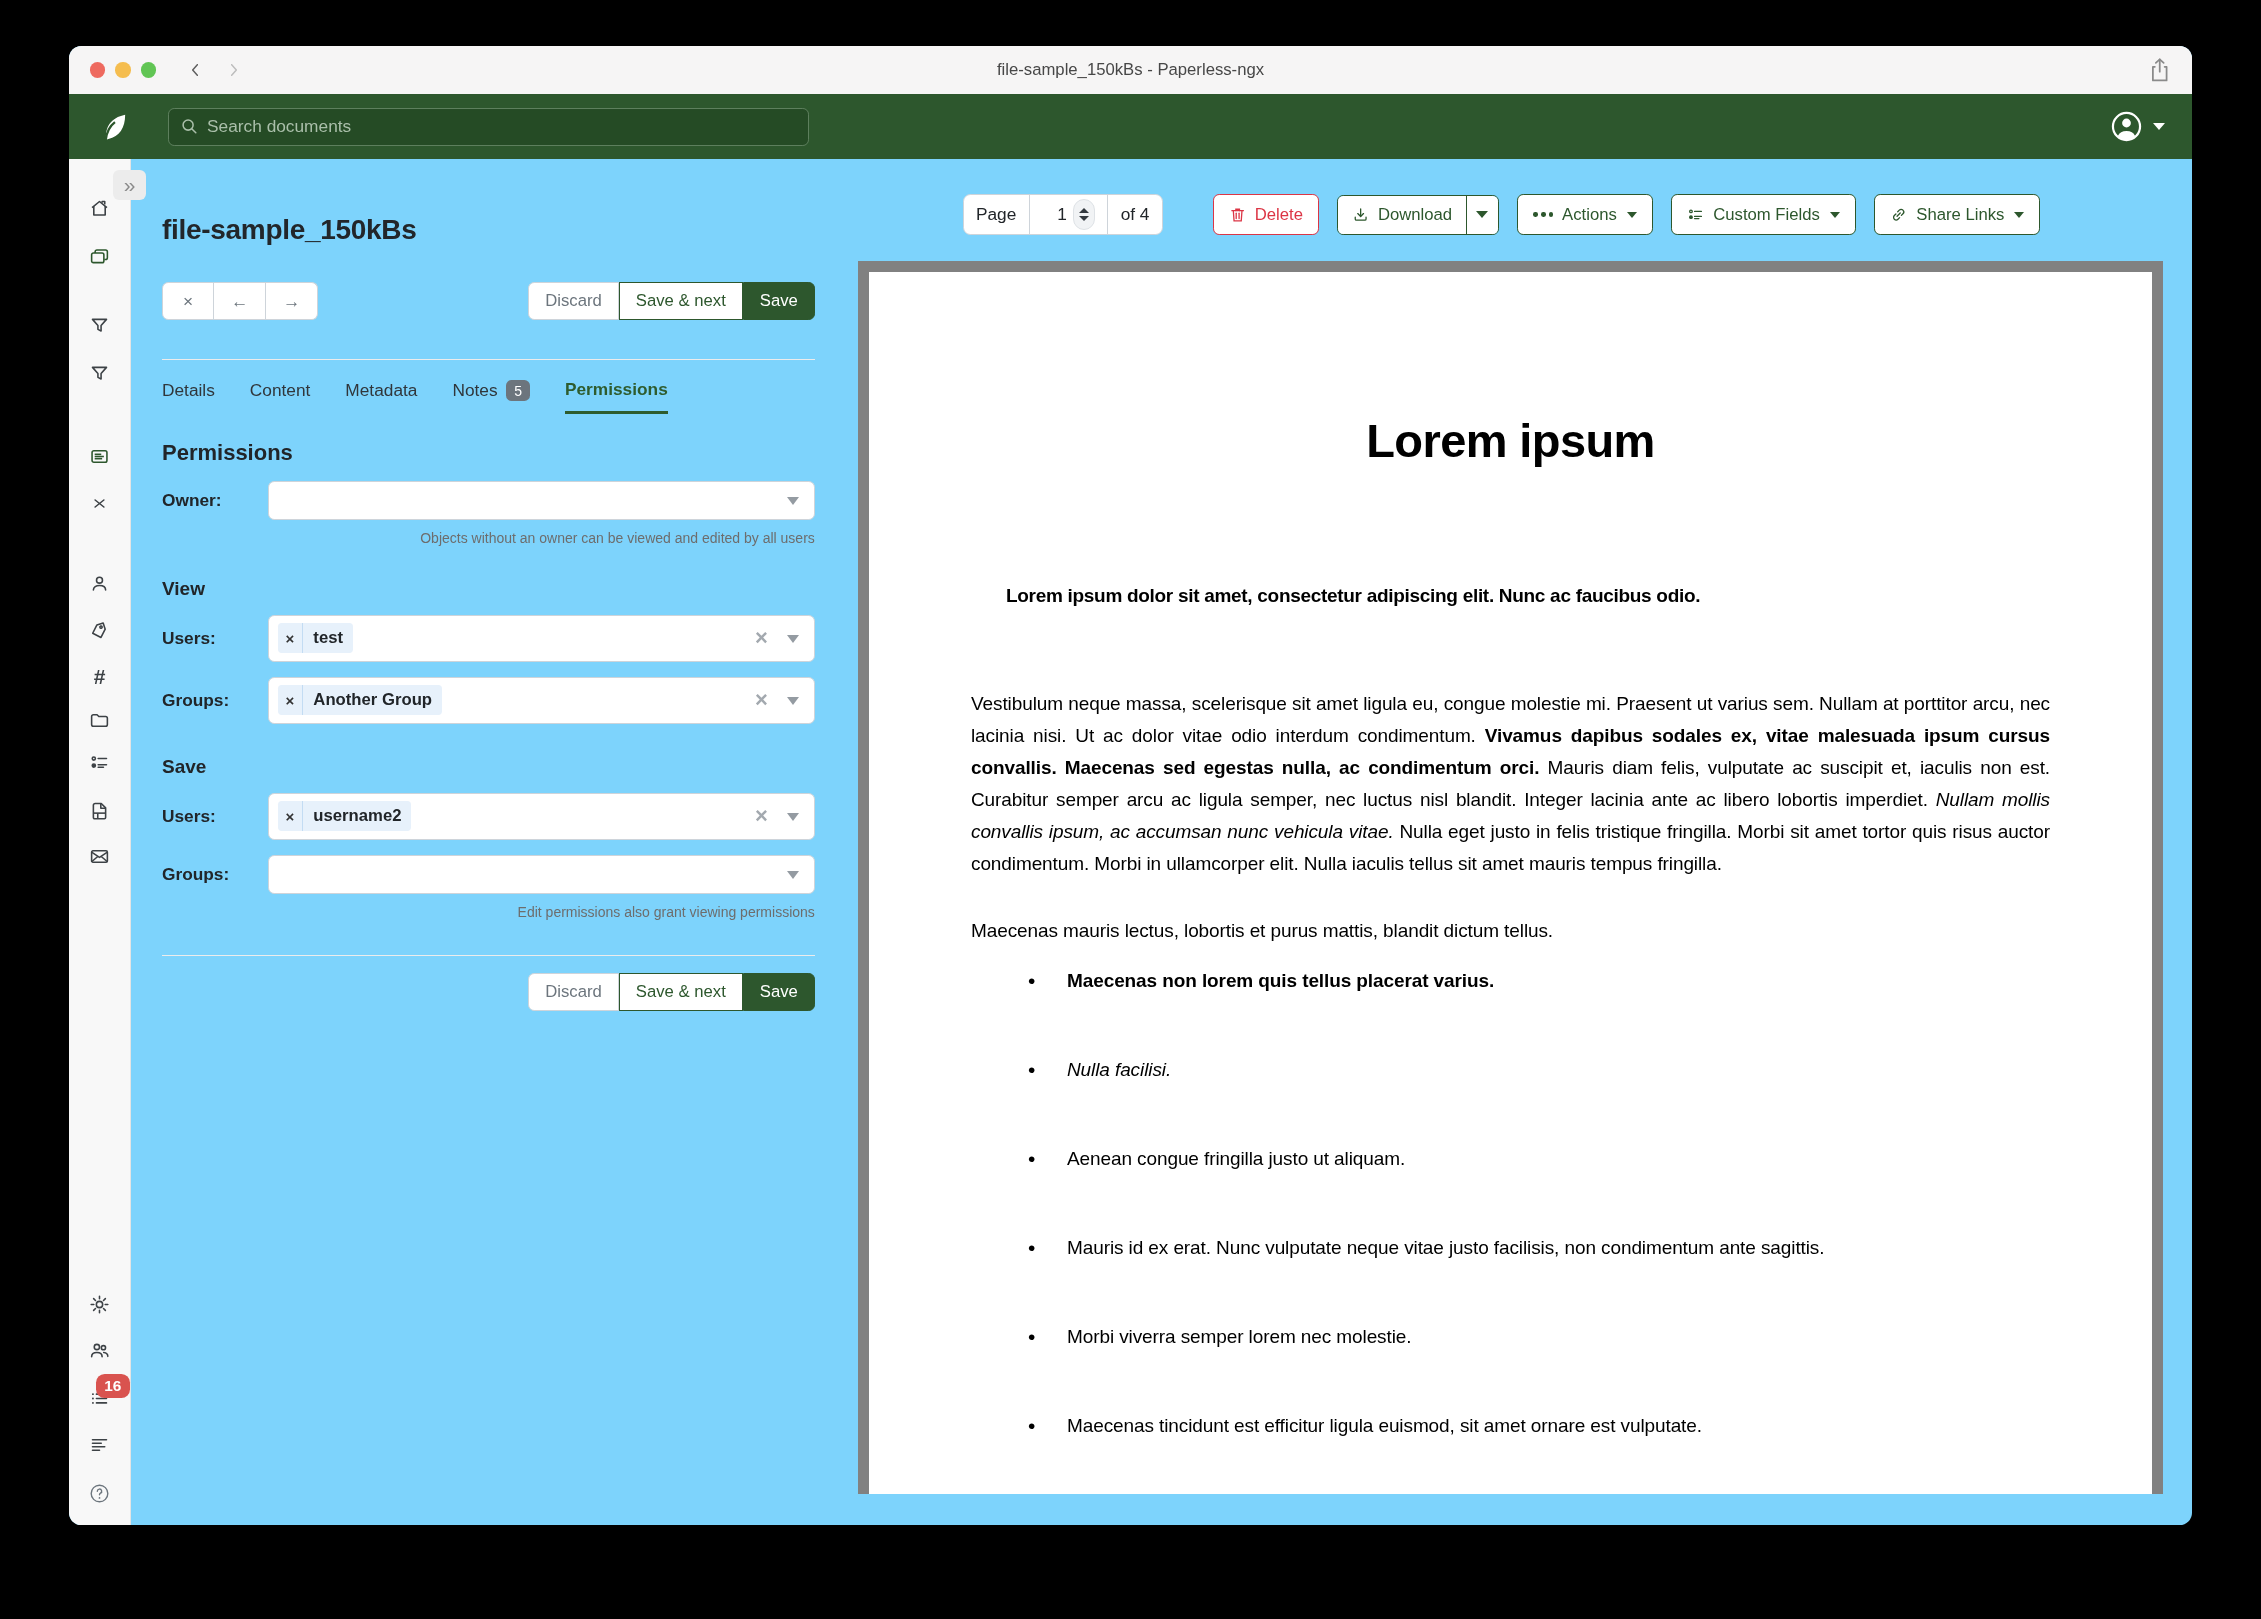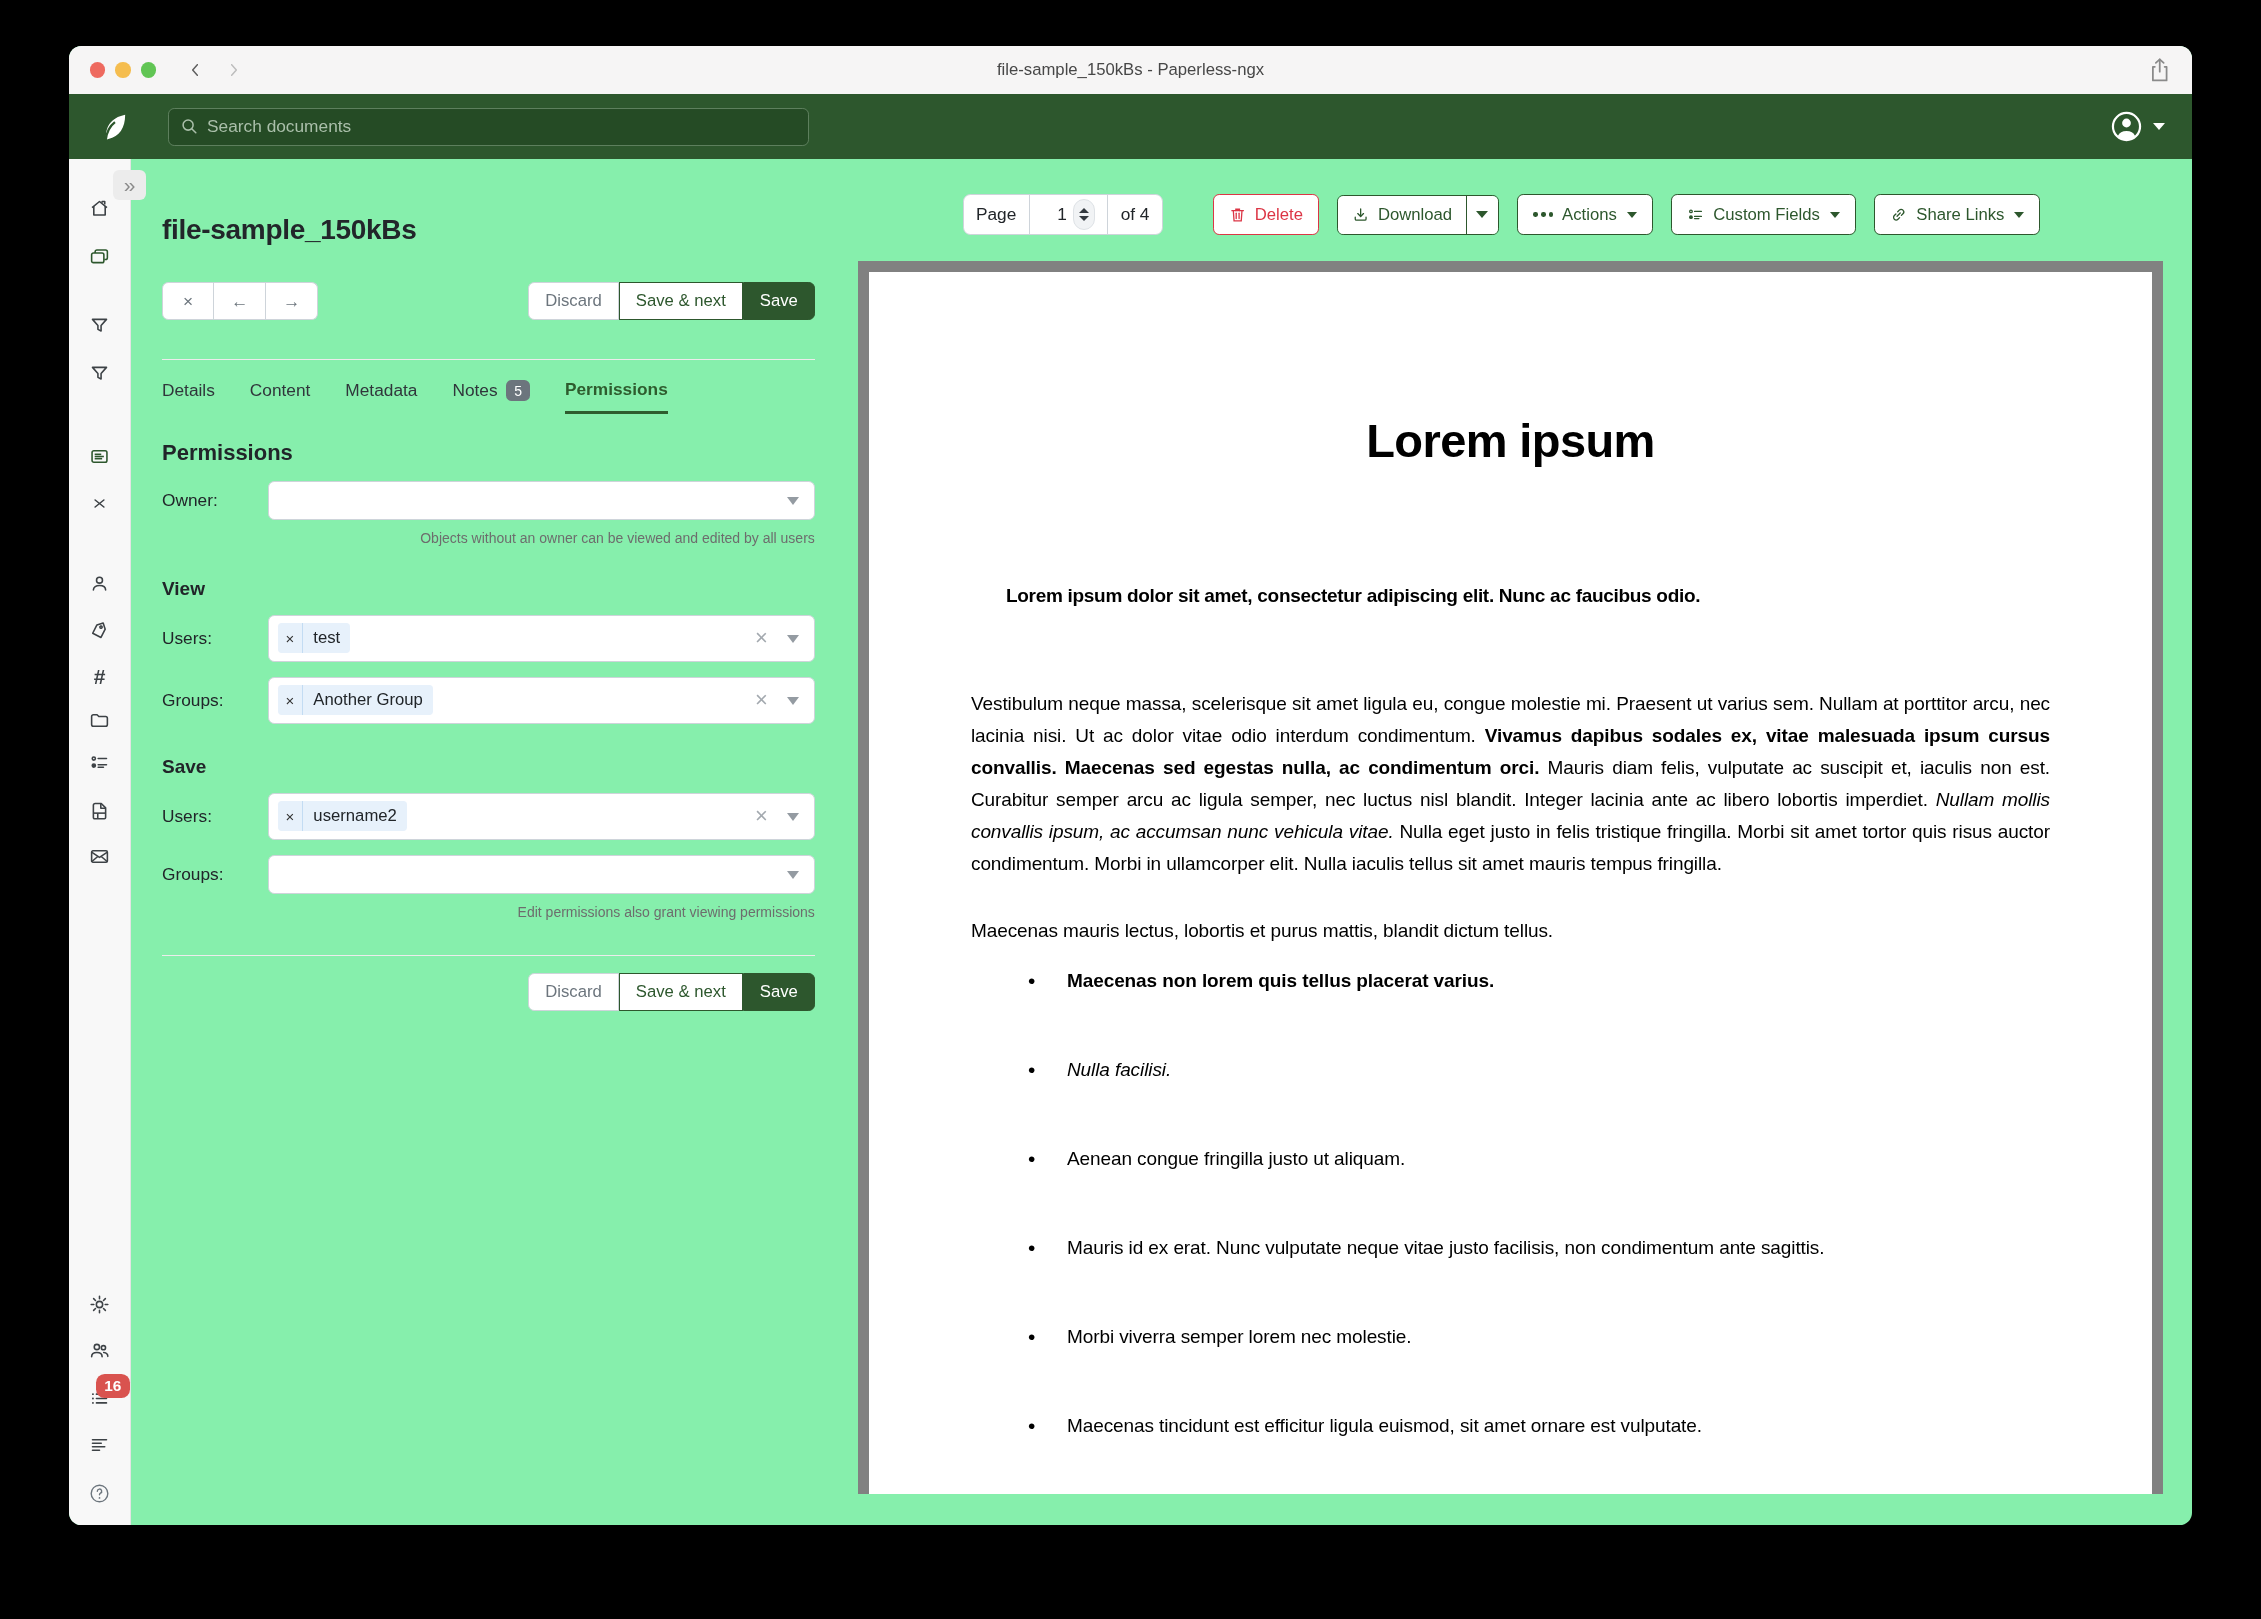--- a/index.html
+++ b/index.html
@@ -1,19 +1,19 @@
 <!DOCTYPE html>
 <html style="font-size:10px"><head>
 <meta charset="utf-8">
 <style>
   * { box-sizing: border-box; margin: 0; padding: 0; }
   html,body { width:2261px; height:1619px; background:#000; font-family:"Liberation Sans",sans-serif; }
 
   .window { position:absolute; left:69px; top:46px; width:2123px; height:1479px;
-            background:#86efac; border-radius:12.3px; overflow:hidden; display:flex; flex-direction:column; }
+            background:#7dd3fc; border-radius:12.3px; overflow:hidden; display:flex; flex-direction:column; }
 
   
   .titlebar { height:48px; background:#f6f5f5; flex:0 0 auto; display:flex; align-items:center; position:relative; padding:0 21px; }
   .lights { display:flex; gap:10px; }
   .light { width:15.4px; height:15.4px; border-radius:50%; }
   .light.red { background:#ee6a5f; } .light.yellow { background:#f5bd4f; } .light.green { background:#61c554; }
   .tb-nav { display:flex; gap:21px; margin-left:32px; }
   .tb-nav svg { width:16px; height:16px; }
   .tb-title { position:absolute; left:0; right:0; text-align:center; font-size:16.7px; color:#474747; pointer-events:none; }
   .tb-share { margin-left:auto; width:23.5px; height:26px; }
@@ -64,21 +64,21 @@
   .btn-discard { border:1.2px solid #ced4da; color:#6c757d; border-radius:6.2px 0 0 6.2px; }
   .btn-savenext { border:1.2px solid #2d572d; color:#2d572d; border-left-width:1.2px; }
   .btn-save { border:1.2px solid #2d572d; background:#2d572d; color:#fff; border-radius:0 6.2px 6.2px 0; }
   .divider { border:none; border-top:1.2px solid #ececec; margin-top:39px; }
   .tabs { display:flex; align-items:center; margin-top:18.5px; }
   .tab { font-size:17.3px; color:#30363b; margin-right:35px; padding-bottom:11px; cursor:pointer; display:flex; align-items:center; gap:8.6px; }
   .tab.active { color:#2e5c2e; font-weight:700; border-bottom:3.1px solid #2e5c2e; }
   .tab-badge { background:#6c757d; color:#fff; font-size:14px; border-radius:5.6px; padding:2.5px 8px; font-weight:400; }
   .sec-h1 { font-size:22px; font-weight:700; color:#212529; margin-top:26px; }
   .sec-h2 { font-size:19px; font-weight:700; color:#212529; margin-top:32px; }
-  .frow { display:flex; align-items:center; margin-top:15px; }
+  .frow { display:flex; align-items:center; margin-top:15px;font-weight:bold; }
   .frow .flabel { width:106px; flex:0 0 auto; font-size:17.3px; color:#212529; }
   .fctrl { flex:1; position:relative; }
   .select { width:100%; height:39px; border:1.2px solid #ced4da; border-radius:6.2px; background:#fff;
             display:flex; align-items:center; padding:0 39px 0 8.6px; position:relative; cursor:pointer; }
   .select.tall { height:47px; }
   .sel-caret { position:absolute; right:15px; top:50%; margin-top:-3.1px; width:0; height:0;
                border-left:6.8px solid transparent; border-right:6.8px solid transparent; border-top:8px solid #949ba2; }
   .sel-clear { position:absolute; right:46px; top:50%; transform:translateY(-50%); color:#a3a9af; font-size:22px; line-height:1; cursor:pointer; }
   .chip { background:#e7f1fb; border-radius:3.7px; height:30px; display:flex; align-items:stretch; font-size:16.7px; color:#212529; overflow:hidden; }
   .chip .chip-x { display:flex; align-items:center; padding:0 8px; border-right:1.2px solid #c3dcf3; font-size:15px; color:#333; cursor:pointer; }

